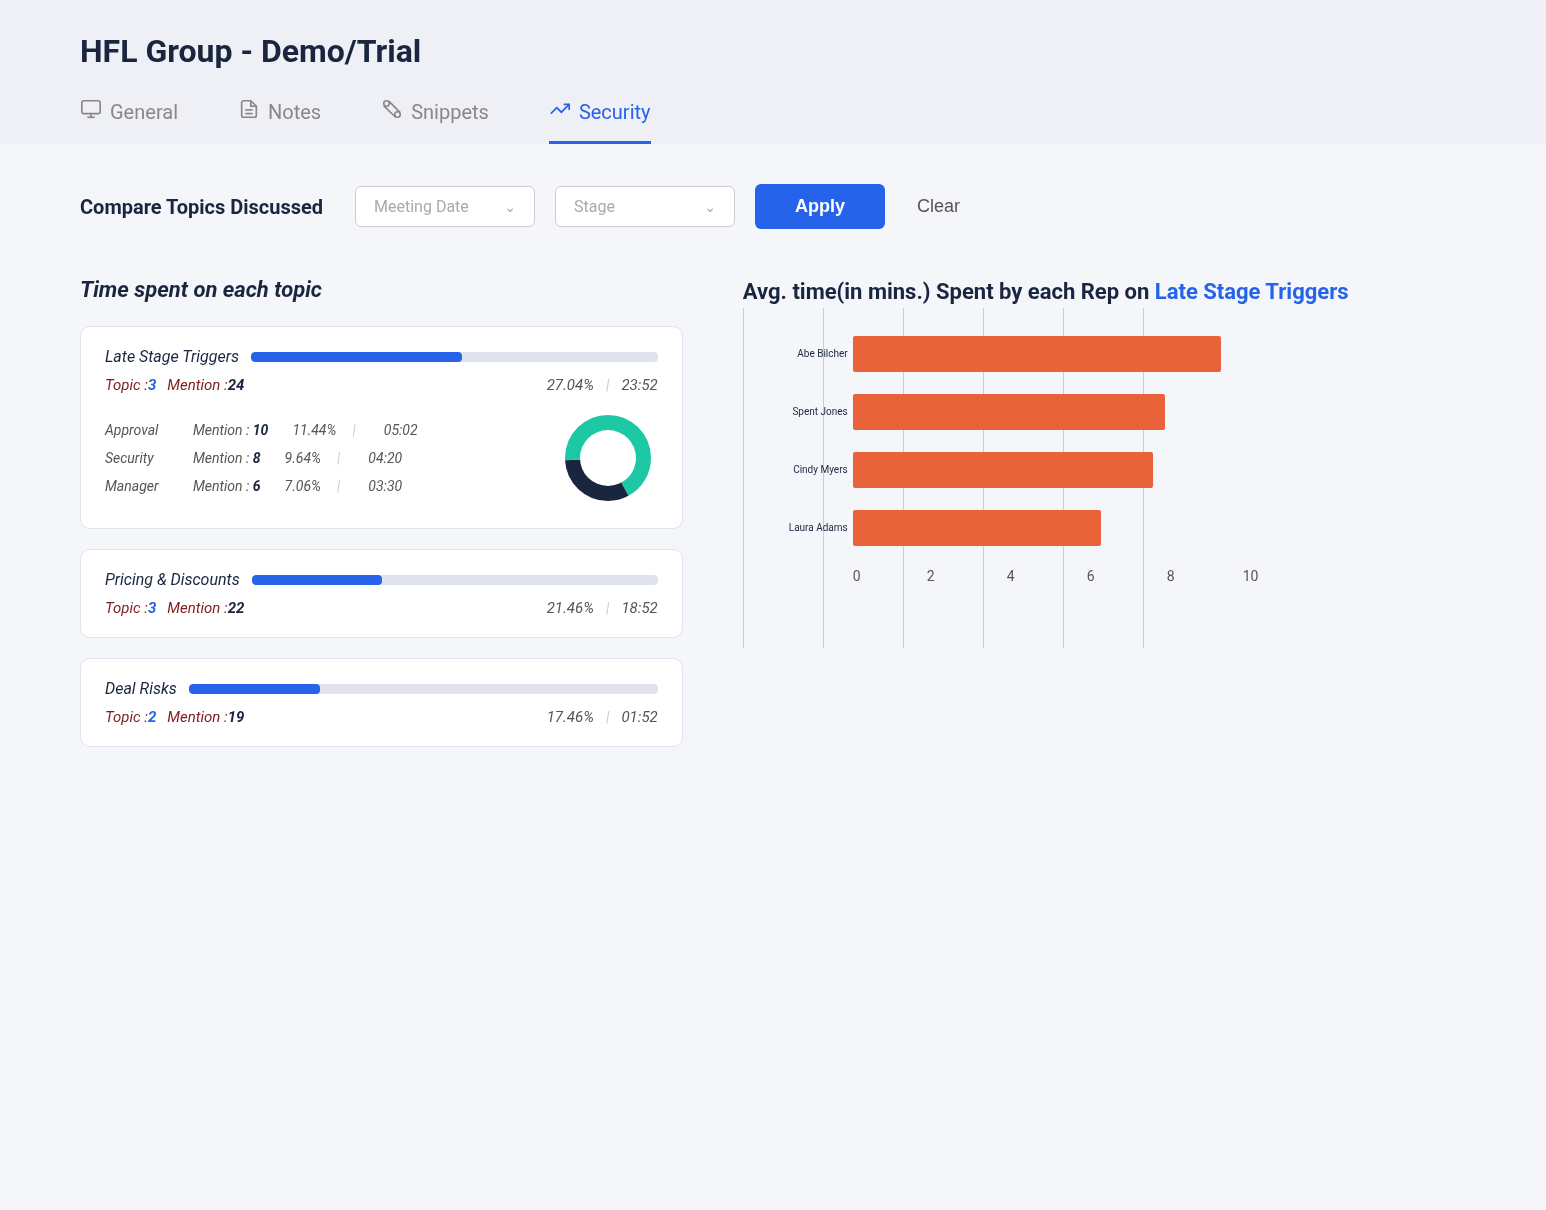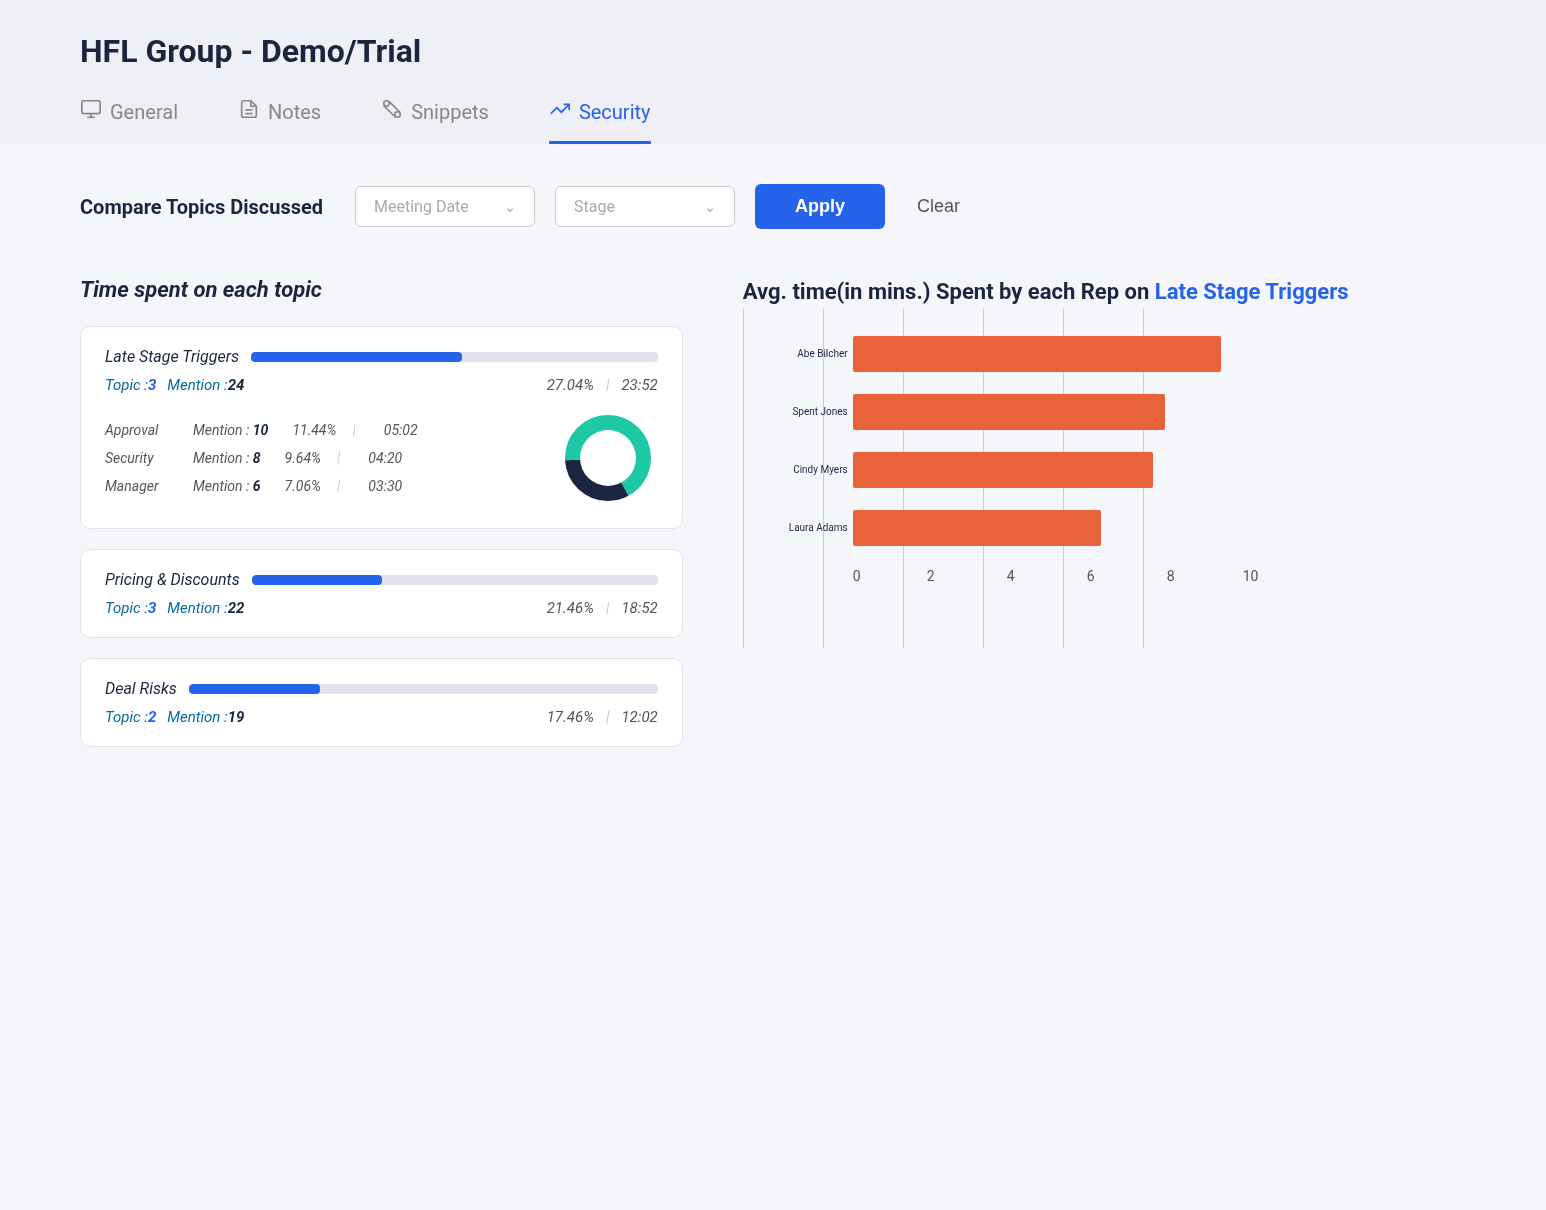--- a/index.html
+++ b/index.html
@@ -163,21 +163,21 @@
     }
 
     .topic-meta {
       display: flex;
       align-items: center;
       font-size: 15px;
       color: #555;
       gap: 0;
     }
 
-    .topic-meta .label { color: #0369a1; }
+    .topic-meta .label { color: #7f1d1d; }
     .topic-meta .bold { font-weight: 700; color: #1a2540; }
     .topic-meta .blue-bold { font-weight: 700; color: #2563eb; }
 
     .subtopics {
       margin-top: 14px;
       display: flex;
       align-items: center;
       gap: 0;
     }
 
@@ -431,21 +431,21 @@
         </div>
         <div class="topic-meta">
           <span class="label">Topic : </span>
           <span class="blue-bold">2</span>
           &nbsp;&nbsp;&nbsp;
           <span class="label">Mention : </span>
           <span class="bold">19</span>
           <span style="margin-left:auto; display:flex; align-items:center; gap:12px;">
             <span>17.46%</span>
             <span style="color:#ccc">|</span>
-            <span>12:02</span>
+            <span>01:52</span>
           </span>
         </div>
       </div>
     </div>
 
     <div class="right-col">
       <div class="right-title">
         <span>Avg. time(in mins.) Spent by each Rep on </span><span class="highlight">Late Stage Triggers</span>
       </div>
 

